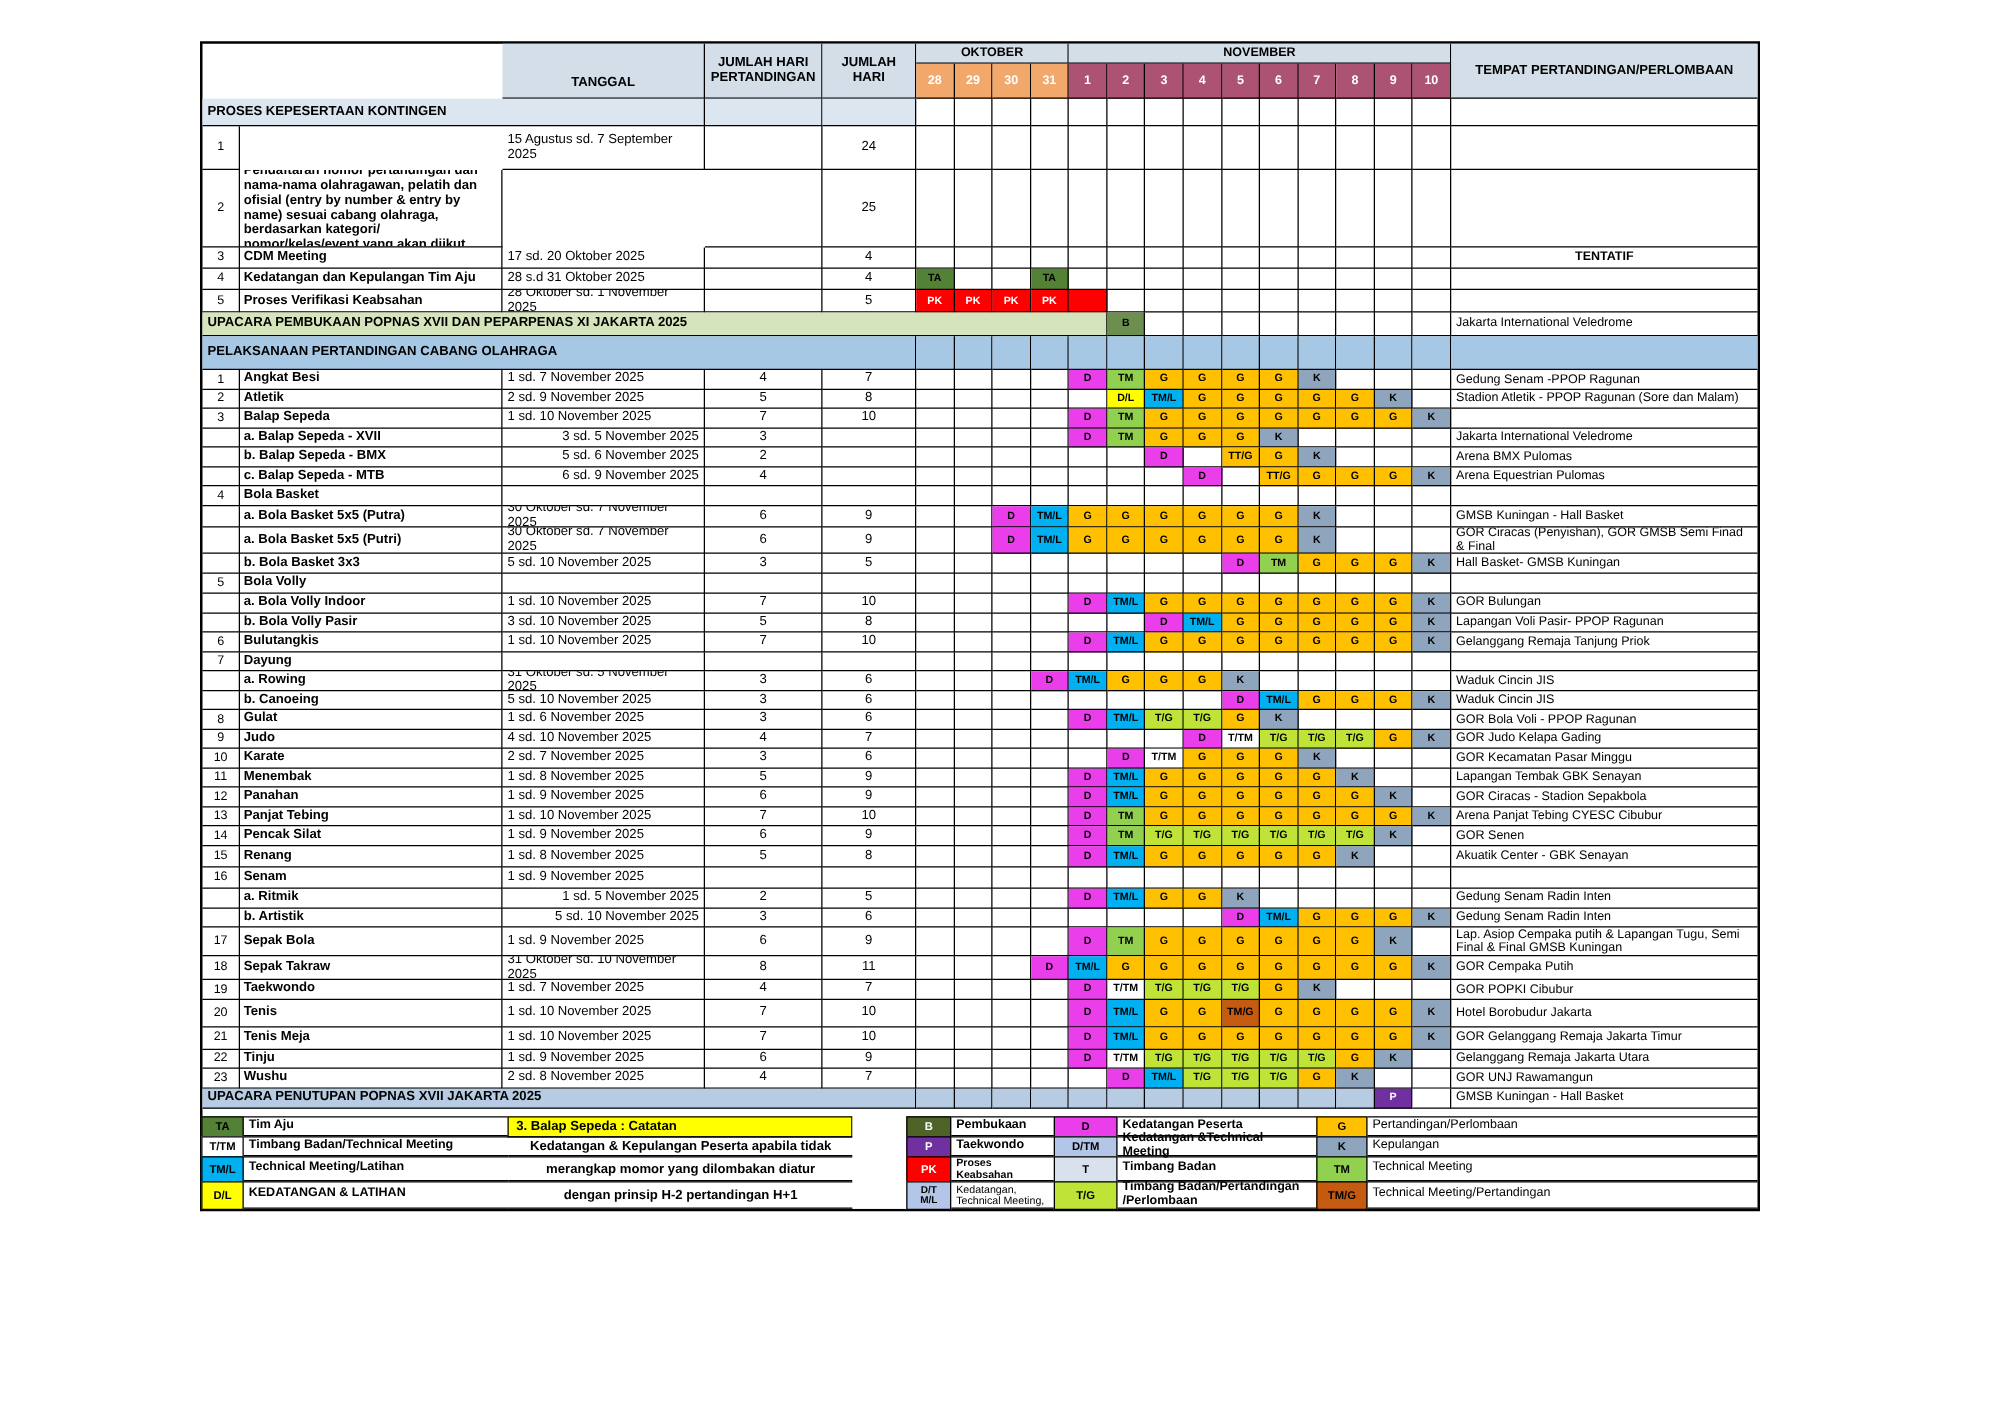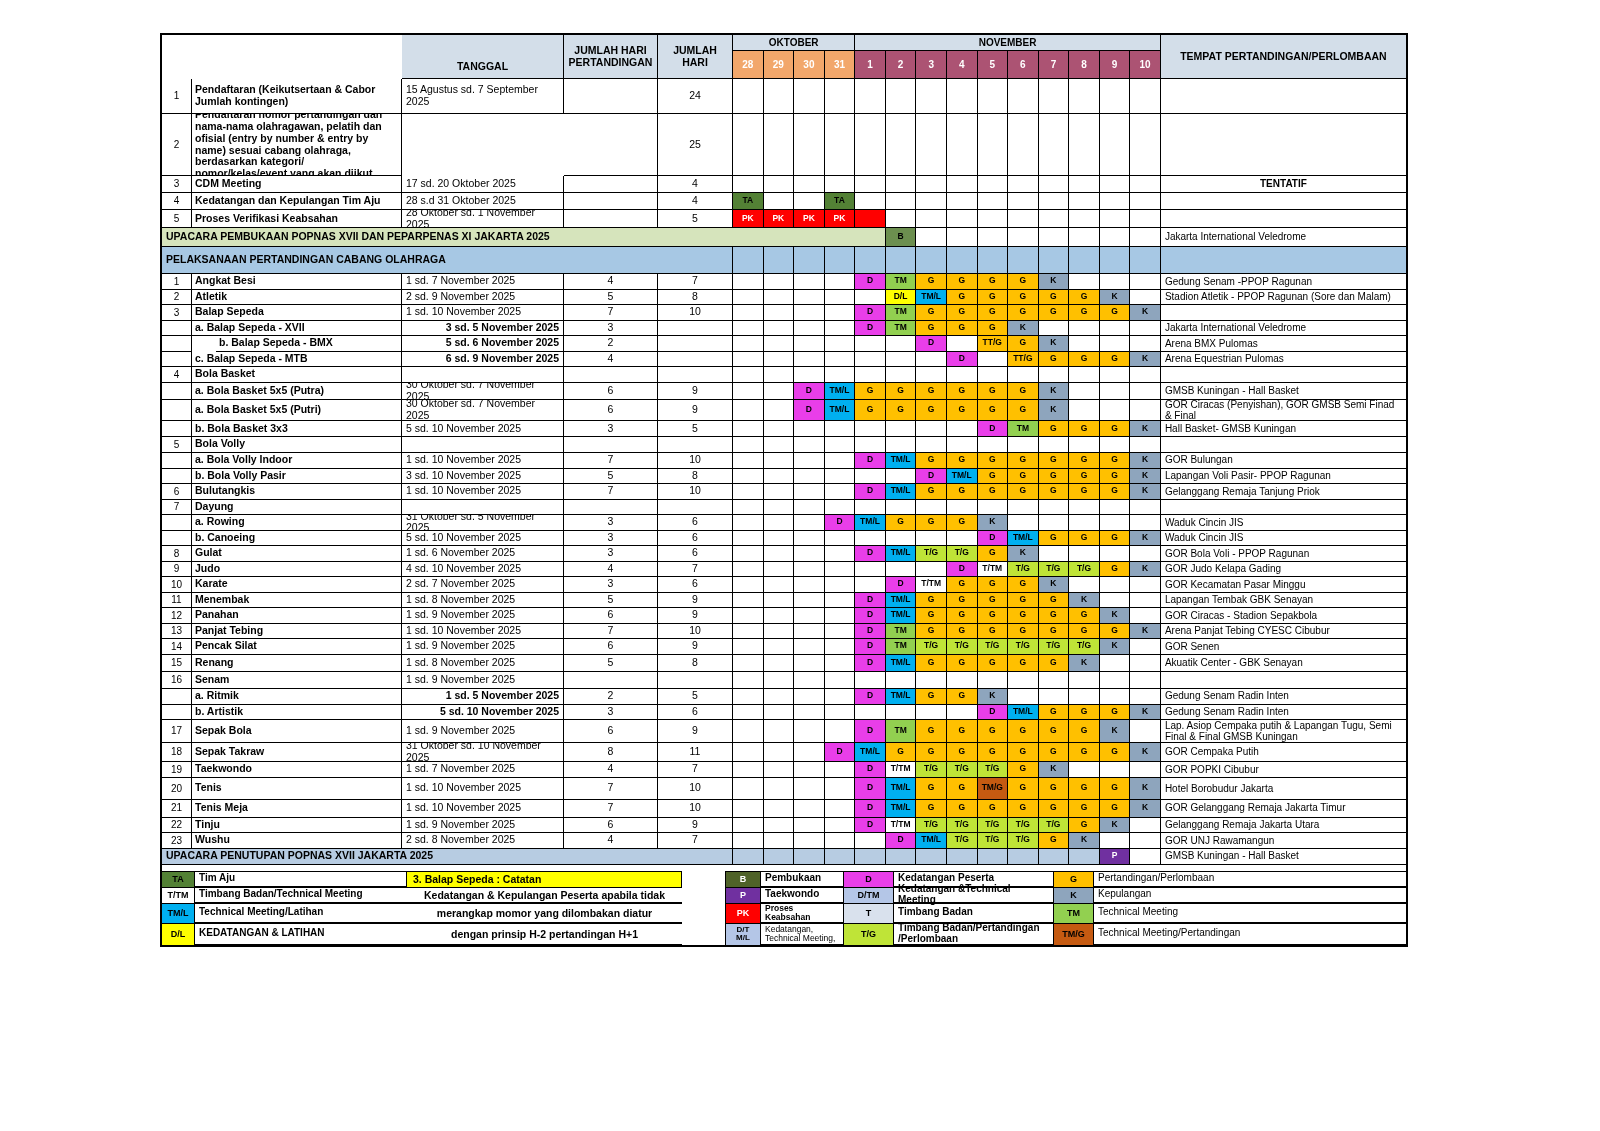--- a/index.html
+++ b/index.html
@@ -12,21 +12,21 @@
   .c{border-right:1px solid #000;border-bottom:1px solid #000;overflow:hidden;
      display:flex;align-items:center;font-size:10.5px;line-height:1.12;}
   .cc{justify-content:center;text-align:center;}
   .b{font-weight:bold;}
   .hdr .c{background:#D3DEE9;}
   .hdr-big{justify-content:center;text-align:center;font-weight:bold;}
   .mon{justify-content:center;font-weight:bold;font-size:10px;background:#D3DEE9;}
   .day{justify-content:center;font-weight:bold;font-size:10px;color:#fff;}
   .name{padding:1px 3px;}
   .tgl{padding:1px 4px;}
-  .tgl.ra{justify-content:flex-end;text-align:right;font-weight:bold;}
+  .tgl.ra{justify-content:flex-end;text-align:right;}
   .code{justify-content:center;font-weight:bold;font-size:8.5px;padding:0;}
   .tempat{padding:1px 4px;font-size:10px;border-right:none;}
   .seclab{padding:1px 4px;font-weight:bold;}
   .gap{height:6px;border-bottom:0;}
   .lgrid{display:grid;grid-template-columns:33px 212px 275px 44px 35px 83px 50px 160px 40px 1fr;}
   .lk{border:1px solid #000;margin:0 0 -1px -1px;display:flex;align-items:center;justify-content:center;
       font-weight:bold;font-size:9px;text-align:center;line-height:1;}
   .ll{border-top:1px solid #000;border-bottom:1px solid #000;display:flex;align-items:center;
       padding:0 4px;font-size:10px;line-height:1.05;}
   .lnote{display:flex;align-items:center;font-weight:bold;font-size:10.5px;padding:0 6px;}
@@ -53,23 +53,42 @@
         <div class="c day" style="grid-area: 2 / 13; background: rgb(172, 83, 115);">4</div>
         <div class="c day" style="grid-area: 2 / 14; background: rgb(172, 83, 115);">5</div>
         <div class="c day" style="grid-area: 2 / 15; background: rgb(172, 83, 115);">6</div>
         <div class="c day" style="grid-area: 2 / 16; background: rgb(172, 83, 115);">7</div>
         <div class="c day" style="grid-area: 2 / 17; background: rgb(172, 83, 115);">8</div>
         <div class="c day" style="grid-area: 2 / 18; background: rgb(172, 83, 115);">9</div>
         <div class="c day" style="grid-area: 2 / 19; background: rgb(172, 83, 115);">10</div>
         <div class="c hdr-big" style="grid-area: 1 / 20 / 3; border-right: none;">TEMPAT PERTANDINGAN/PERLOMBAAN</div>
       </div>
   <div id="rows">
+        <div class="grid" style="grid-auto-rows: 22px;">
+          <div class="c seclab" style="grid-column: 1 / 4; background: rgb(220, 230, 241);">PROSES KEPESERTAAN KONTINGEN</div>
+          <div class="c" style="grid-column: 4; background: rgb(220, 230, 241);"></div>
+          <div class="c" style="grid-column: 5; background: rgb(220, 230, 241);"></div>
+          <div class="c code" style="grid-column: 6;"></div>
+          <div class="c code" style="grid-column: 7;"></div>
+          <div class="c code" style="grid-column: 8;"></div>
+          <div class="c code" style="grid-column: 9;"></div>
+          <div class="c code" style="grid-column: 10;"></div>
+          <div class="c code" style="grid-column: 11;"></div>
+          <div class="c code" style="grid-column: 12;"></div>
+          <div class="c code" style="grid-column: 13;"></div>
+          <div class="c code" style="grid-column: 14;"></div>
+          <div class="c code" style="grid-column: 15;"></div>
+          <div class="c code" style="grid-column: 16;"></div>
+          <div class="c code" style="grid-column: 17;"></div>
+          <div class="c code" style="grid-column: 18;"></div>
+          <div class="c code" style="grid-column: 19;"></div>
+          <div class="c tempat" style="grid-column: 20;"></div>
+        </div>
         <div class="grid" style="grid-auto-rows: 35px;">
           <div class="c cc" style="grid-column: 1; font-size: 10px;">1</div>
-          <div class="c name b" style="grid-column: 2;">Pendaftaran (Keikutsertaan &amp; Cabor Jumlah kontingen)</div>
           <div class="c tgl" style="grid-column: 3;">15 Agustus sd. 7 September 2025</div>
           <div class="c cc" style="grid-column: 4;"></div>
           <div class="c cc" style="grid-column: 5;">24</div>
           <div class="c code" style="grid-column: 6;"></div>
           <div class="c code" style="grid-column: 7;"></div>
           <div class="c code" style="grid-column: 8;"></div>
           <div class="c code" style="grid-column: 9;"></div>
           <div class="c code" style="grid-column: 10;"></div>
           <div class="c code" style="grid-column: 11;"></div>
           <div class="c code" style="grid-column: 12;"></div>
@@ -283,21 +302,21 @@
           <div class="c code" style="grid-column: 14; background: rgb(255, 192, 0); color: rgb(0, 0, 0);">G</div>
           <div class="c code" style="grid-column: 15; background: rgb(142, 165, 189); color: rgb(0, 0, 0);">K</div>
           <div class="c code" style="grid-column: 16;"></div>
           <div class="c code" style="grid-column: 17;"></div>
           <div class="c code" style="grid-column: 18;"></div>
           <div class="c code" style="grid-column: 19;"></div>
           <div class="c tempat" style="grid-column: 20;">Jakarta International Veledrome</div>
         </div>
         <div class="grid" style="grid-auto-rows: 15.5px;">
           <div class="c cc" style="grid-column: 1; font-size: 10px;"></div>
-          <div class="c name b" style="grid-column: 2; margin-left: 24px;">b. Balap Sepeda - BMX</div>
+          <div class="c name b" style="grid-column: 2;">b. Balap Sepeda - BMX</div>
           <div class="c tgl ra" style="grid-column: 3;">5 sd. 6 November 2025</div>
           <div class="c cc" style="grid-column: 4;">2</div>
           <div class="c cc" style="grid-column: 5;"></div>
           <div class="c code" style="grid-column: 6;"></div>
           <div class="c code" style="grid-column: 7;"></div>
           <div class="c code" style="grid-column: 8;"></div>
           <div class="c code" style="grid-column: 9;"></div>
           <div class="c code" style="grid-column: 10;"></div>
           <div class="c code" style="grid-column: 11;"></div>
           <div class="c code" style="grid-column: 12; background: rgb(233, 62, 233); color: rgb(0, 0, 0);">D</div>

